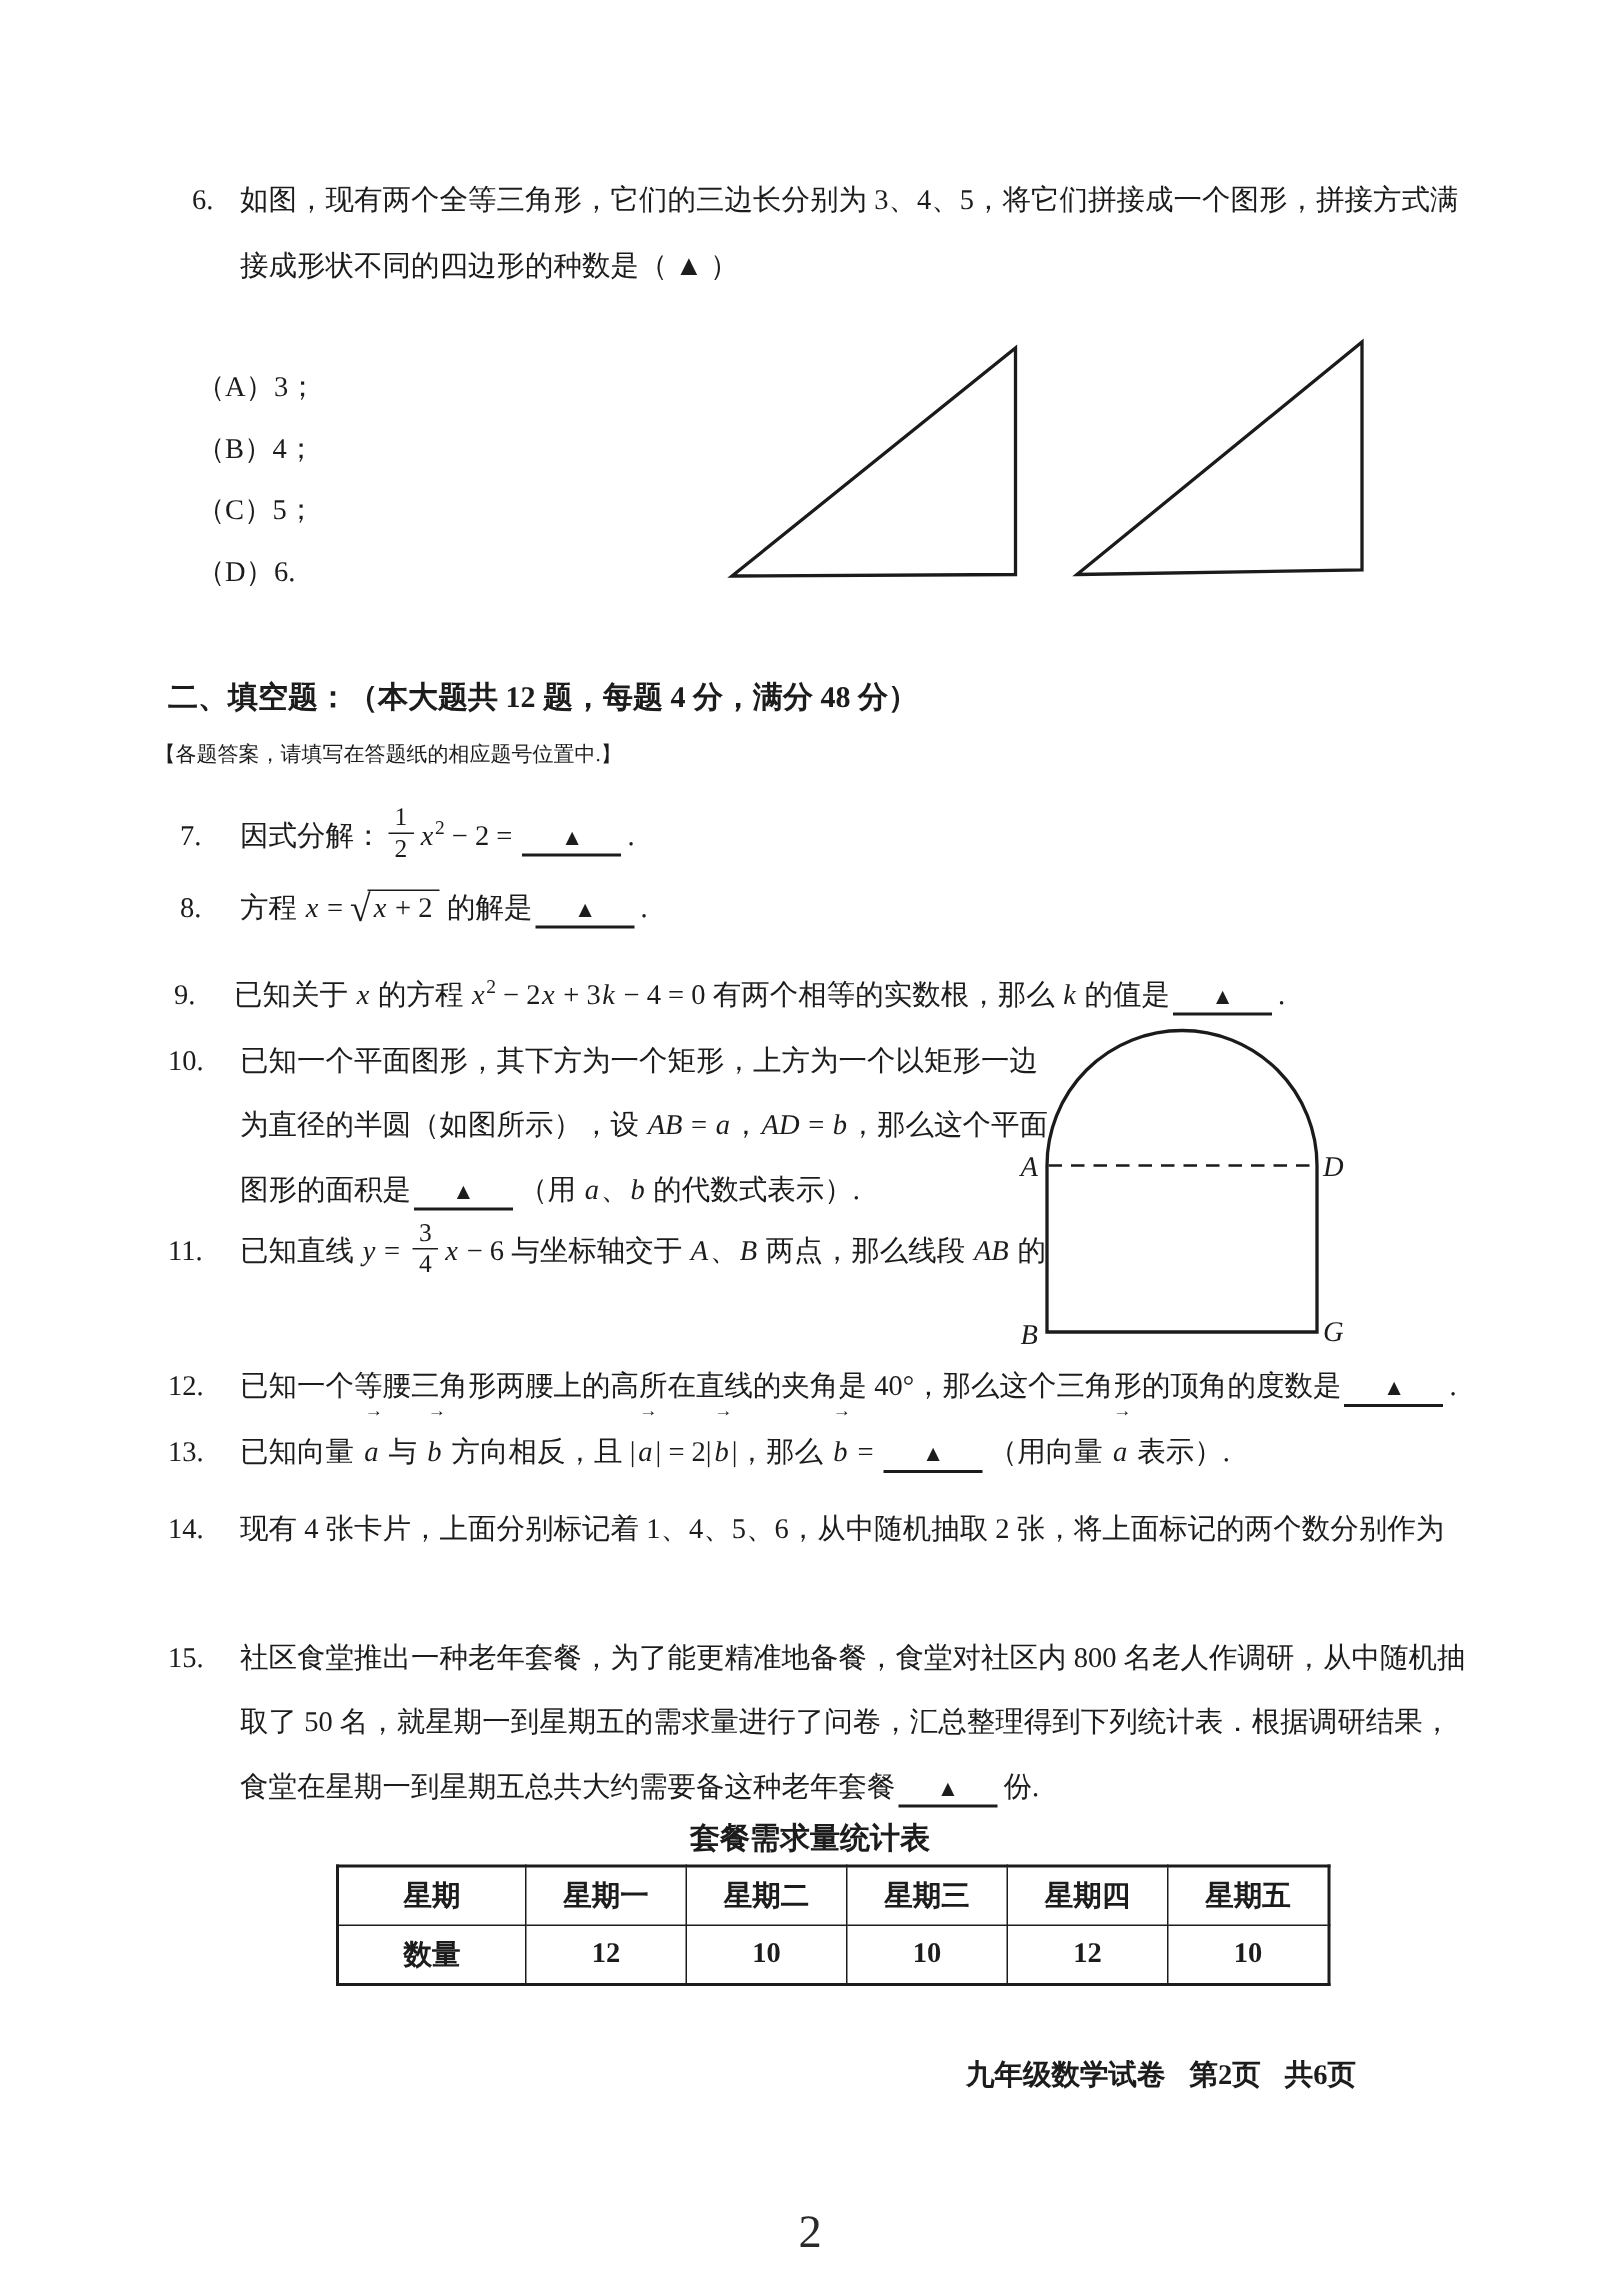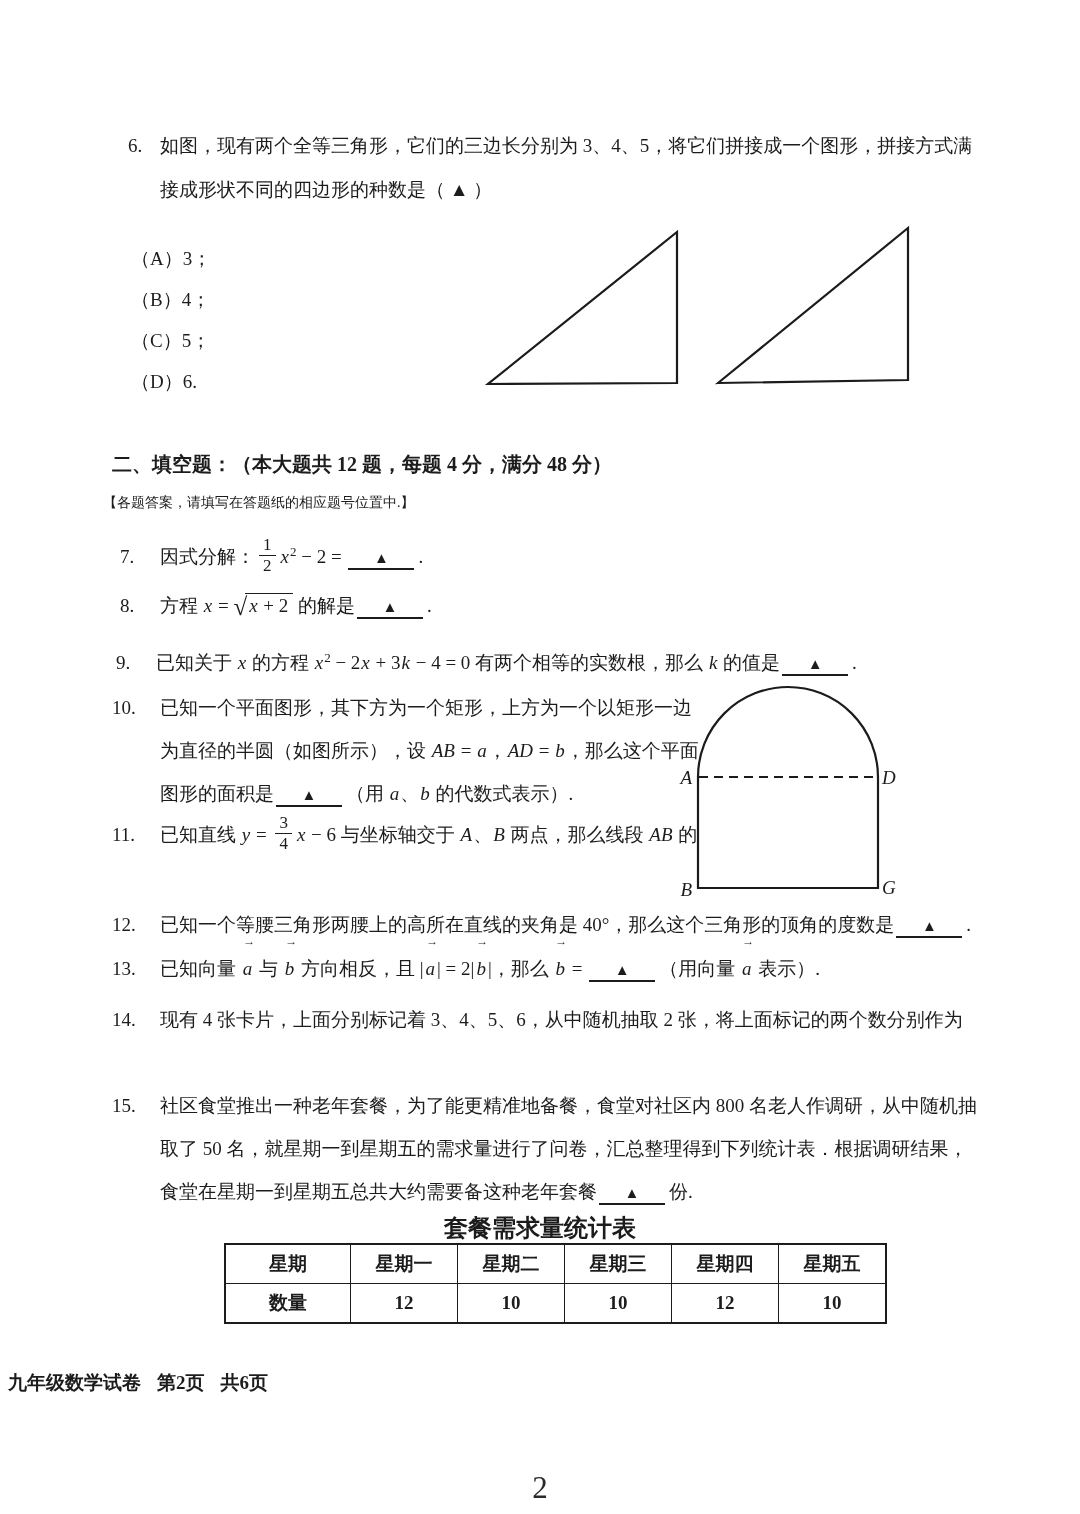--- a/index.html
+++ b/index.html
@@ -7,21 +7,21 @@
     position:relative; width:1080px; height:1514px; margin:0 auto;
     background:#ffffff; color:#1c1c1c;
     font-family:"Liberation Serif","DejaVu Serif",serif;
     font-size:19px; overflow:hidden;
   }
   .abs { position:absolute; }
   .q-line { white-space:nowrap; }
   .qnum { display:inline-block; }
 
   
-  #q6      { left:128px; top:124px;  line-height:44px; }
+  #q6      { left:128px; top:112px;  line-height:44px; }
   #q6 .q-rich { padding-left:32px; }
   #q6 .qnum { width:32px; margin-left:-32px; }
   #q6-options { left:131px; top:238px; line-height:41px; }
   #sec2-heading { left:112px; top:451px; font-weight:700; font-size:20px; }
   #sec2-note    { left:103px; top:494px; font-weight:400; font-size:14px; }
   #q7      { left:120px; top:524px;  line-height:56px; }
   #q8      { left:120px; top:584px;  line-height:44px; }
   #q9      { left:116px; top:636px;  line-height:44px; }
   #q7 .q-rich, #q8 .q-rich, #q9 .q-rich { padding-left:40px; }
   #q7 .qnum, #q8 .qnum, #q9 .qnum { width:40px; margin-left:-40px; }
@@ -55,31 +55,31 @@
   .vec .arr { position:absolute; top:-10px; left:0; right:-3px; font-size:11px;
               font-style:normal; line-height:1; text-align:center; transform:scaleX(1.1); }
 
   
   #q6-figure  { left:470px; top:212px; }
   #q10-figure { left:666px; top:672px; }
   svg text { font-family:"Liberation Serif","DejaVu Serif",serif; font-style:italic; font-size:19px; fill:#1c1c1c; }
 
   
   #table-title { left:0; top:1212px; width:1080px; text-align:center;
-                 font-weight:700; font-size:24px; }
+                 font-weight:700; font-size:20px; }
   #demand-table { left:224px; top:1243px; border-collapse:collapse;
                   font-weight:700; font-size:19px; }
   #demand-table td { border:1.6px solid #1c1c1c; text-align:center;
                      height:38px; padding:0 6px; }
   #demand-table tr td:first-child { width:112px; }
   #demand-table td.day { width:94px; }
   #demand-table { border:2.4px solid #1c1c1c; }
 
   
-  #page-footer { left:0; top:1370px; width:912px; text-align:left;
+  #page-footer { left:0; top:1370px; width:912px; text-align:right;
                  font-weight:700; font-size:19px; }
   #page-footer span { margin:0 8px; }
   #page-num { left:0; top:1470px; width:1080px; text-align:center;
               font-size:31px; color:#2a2a2a; }
 </style>
 </head>
 <body>
 
 <div class="page">
 
@@ -146,21 +146,21 @@
         <div class="q-line"><span class="qnum">12.</span><span class="tx">已知一个等腰三角形两腰上的高所在直线的夹角是 40°，那么这个三角形的顶角的度数是</span><span class="blank">▲</span><span class="tx">.</span></div>
       </div>
     </div>
   <div class="abs q" id="q13">
       <div class="q-rich">
         <div class="q-line"><span class="qnum">13.</span><span class="tx">已知向量 </span><span class="vec"><span class="arr">→</span><span class="base">a</span></span><span class="tx"> 与 </span><span class="vec"><span class="arr">→</span><span class="base">b</span></span><span class="tx"> 方向相反，且 </span><span class="tx">|</span><span class="vec"><span class="arr">→</span><span class="base">a</span></span><span class="tx">| = 2|</span><span class="vec"><span class="arr">→</span><span class="base">b</span></span><span class="tx">|，那么 </span><span class="vec"><span class="arr">→</span><span class="base">b</span></span><span class="tx"> = </span><span class="blank">▲</span><span class="tx">（用向量 </span><span class="vec"><span class="arr">→</span><span class="base">a</span></span><span class="tx"> 表示）.</span></div>
       </div>
     </div>
   <div class="abs q" id="q14">
       <div class="q-rich">
-        <div class="q-line"><span class="qnum">14.</span><span class="tx">现有 4 张卡片，上面分别标记着 3、4、5、6，从中随机抽取 2 张，将上面标记的两个数分别作为</span></div>
+        <div class="q-line"><span class="qnum">14.</span><span class="tx">现有 4 张卡片，上面分别标记着 1、4、5、6，从中随机抽取 2 张，将上面标记的两个数分别作为</span></div>
       </div>
     </div>
   <div class="abs q" id="q15">
       <div class="q-rich">
         <div class="q-line"><span class="qnum">15.</span><span class="tx">社区食堂推出一种老年套餐，为了能更精准地备餐，食堂对社区内 800 名老人作调研，从中随机抽</span></div>
         <div class="q-line"><span class="tx">取了 50 名，就星期一到星期五的需求量进行了问卷，汇总整理得到下列统计表．根据调研结果，</span></div>
         <div class="q-line"><span class="tx">食堂在星期一到星期五总共大约需要备这种老年套餐</span><span class="blank">▲</span><span class="tx">份.</span></div>
       </div>
     </div>
 

